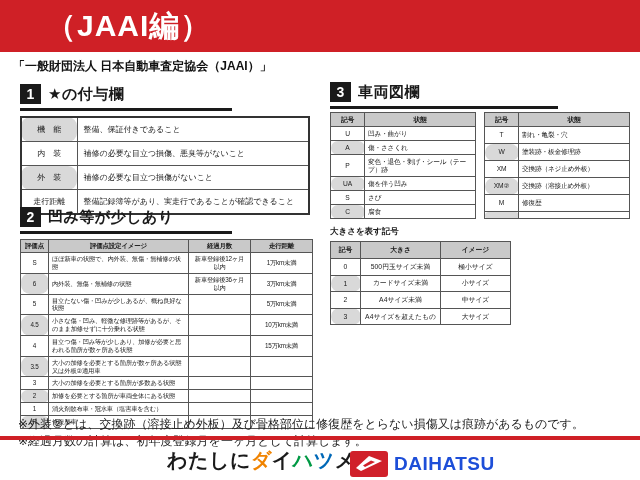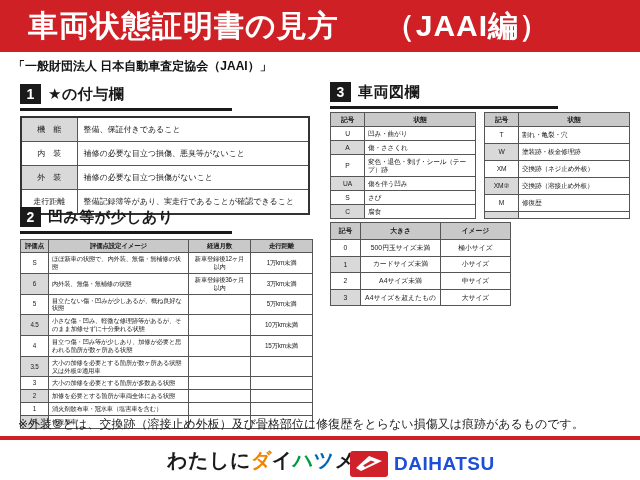--- a/index.html
+++ b/index.html
@@ -21,21 +21,21 @@
   .sec-head { display:flex; align-items:center; gap:7px; padding-bottom:3px; }
   .sec-underline { height:3px; background:#1a1a1a; margin-top:1px; }
   .sec-num { display:inline-flex; width:21px; height:20px; background:#1a1a1a; color:#fff;
     font-size:14px; font-weight:bold; align-items:center; justify-content:center; }
   .sec-title { font-size:15px; font-weight:bold; letter-spacing:0.5px; }
 
   
   table { border-collapse:collapse; table-layout:fixed; background:#fff; }
   th,td { border:1px solid #555; vertical-align:middle; }
   th { background:#c9c9c9; font-weight:bold; text-align:center; }
-  .lblcell { background:#fff; font-weight:normal; text-align:center; }
+  .lblcell { background:#fff; font-weight:normal; text-align:center;border-radius:9px; }
 
   
   .t1 { width:290px; margin-top:5px; font-size:8px; border:2px solid #333; }
   .t1 th, .t1 td { padding:6px 6px; }
   .t1 td { text-align:left; }
   .t1 tr:nth-child(odd) .lblcell { background:#d9d9d9; }
 
   
   .t2 { width:292px; margin-top:5px; font-size:6.3px; letter-spacing:-0.2px; line-height:1.25; }
   .t2 th, .t2 td { padding:2px 3px; }
@@ -67,21 +67,20 @@
 
   col.c-sym1 { width:56px; }
   col.c-s2a { width:28px; } col.c-s2b { width:140px; } col.c-s2c { width:62px; } col.c-s2d { width:62px; }
   col.c-s3a { width:34px; } col.c-s3b { width:111px; }
   col.c-s4a { width:30px; } col.c-s4b { width:80px; } col.c-s4c { width:70px; }
 </style>
 </head>
 <body>
 
 <header class="banner">
-  <span class="title">車両状態証明書の見方</span>
   <span class="edition">（JAAI編）</span>
 </header>
 <div class="subtitle">「一般財団法人 日本自動車査定協会（JAAI）」</div>
 
 <section class="sec" style="left:20px; top:84px;">
   <div style="width:212px;">
     <div class="sec-head">
       <span class="sec-num">1</span>
       <span class="sec-title">★の付与欄</span>
     </div>
@@ -282,20 +281,21 @@
           <td class="desc">修復歴</td>
         </tr>
         <tr>
           <th class="lblcell"></th>
           <td class="desc"></td>
         </tr>
       </tbody>
     </table>
   </div>
 
+  <div class="sym-label">大きさを表す記号</div>
   <table class="t4">
     <colgroup>
         <col class="c-s4a">
         <col class="c-s4b">
         <col class="c-s4c">
       </colgroup>
     <thead>
       <tr>
         <th>記号</th>
         <th>大きさ</th>
@@ -322,20 +322,21 @@
         <th class="lblcell">3</th>
         <td>A4サイズを超えたもの</td>
         <td>大サイズ</td>
       </tr>
     </tbody>
   </table>
 </section>
 
 <div class="notes">
   <div>※外装②とは、交換跡（溶接止め外板）及び骨格部位に修復歴をとらない損傷又は痕跡があるものです。</div>
+  <div>※経過月数の計算は、初年度登録月を一ヶ月として計算します。</div>
 </div>
 
 <div class="red-rule"></div>
 
 <div class="slogan"><span style="color: rgb(26, 26, 26);">わ</span><span style="color: rgb(26, 26, 26);">た</span><span style="color: rgb(26, 26, 26);">し</span><span style="color: rgb(26, 26, 26);">に</span><span style="color: rgb(240, 131, 0);">ダ</span><span style="color: rgb(26, 26, 26);">イ</span><span style="color: rgb(0, 153, 68);">ハ</span><span style="color: rgb(0, 104, 183);">ツ</span><span style="color: rgb(26, 26, 26);">メ</span><span style="color: rgb(208, 32, 42);">イ</span><span style="color: rgb(208, 32, 42);">。</span></div>
 <svg class="brandbox" viewBox="0 0 38 26" xmlns="http://www.w3.org/2000/svg">
   <rect x="0" y="0" width="38" height="26" rx="3" fill="#d0202a"></rect>
   <polygon points="6,17 19,5 32,10 11,20" fill="#ffffff"></polygon>
   <polygon points="13,14.5 21,9.5 25,11 15,16" fill="#d0202a"></polygon>
 </svg>

